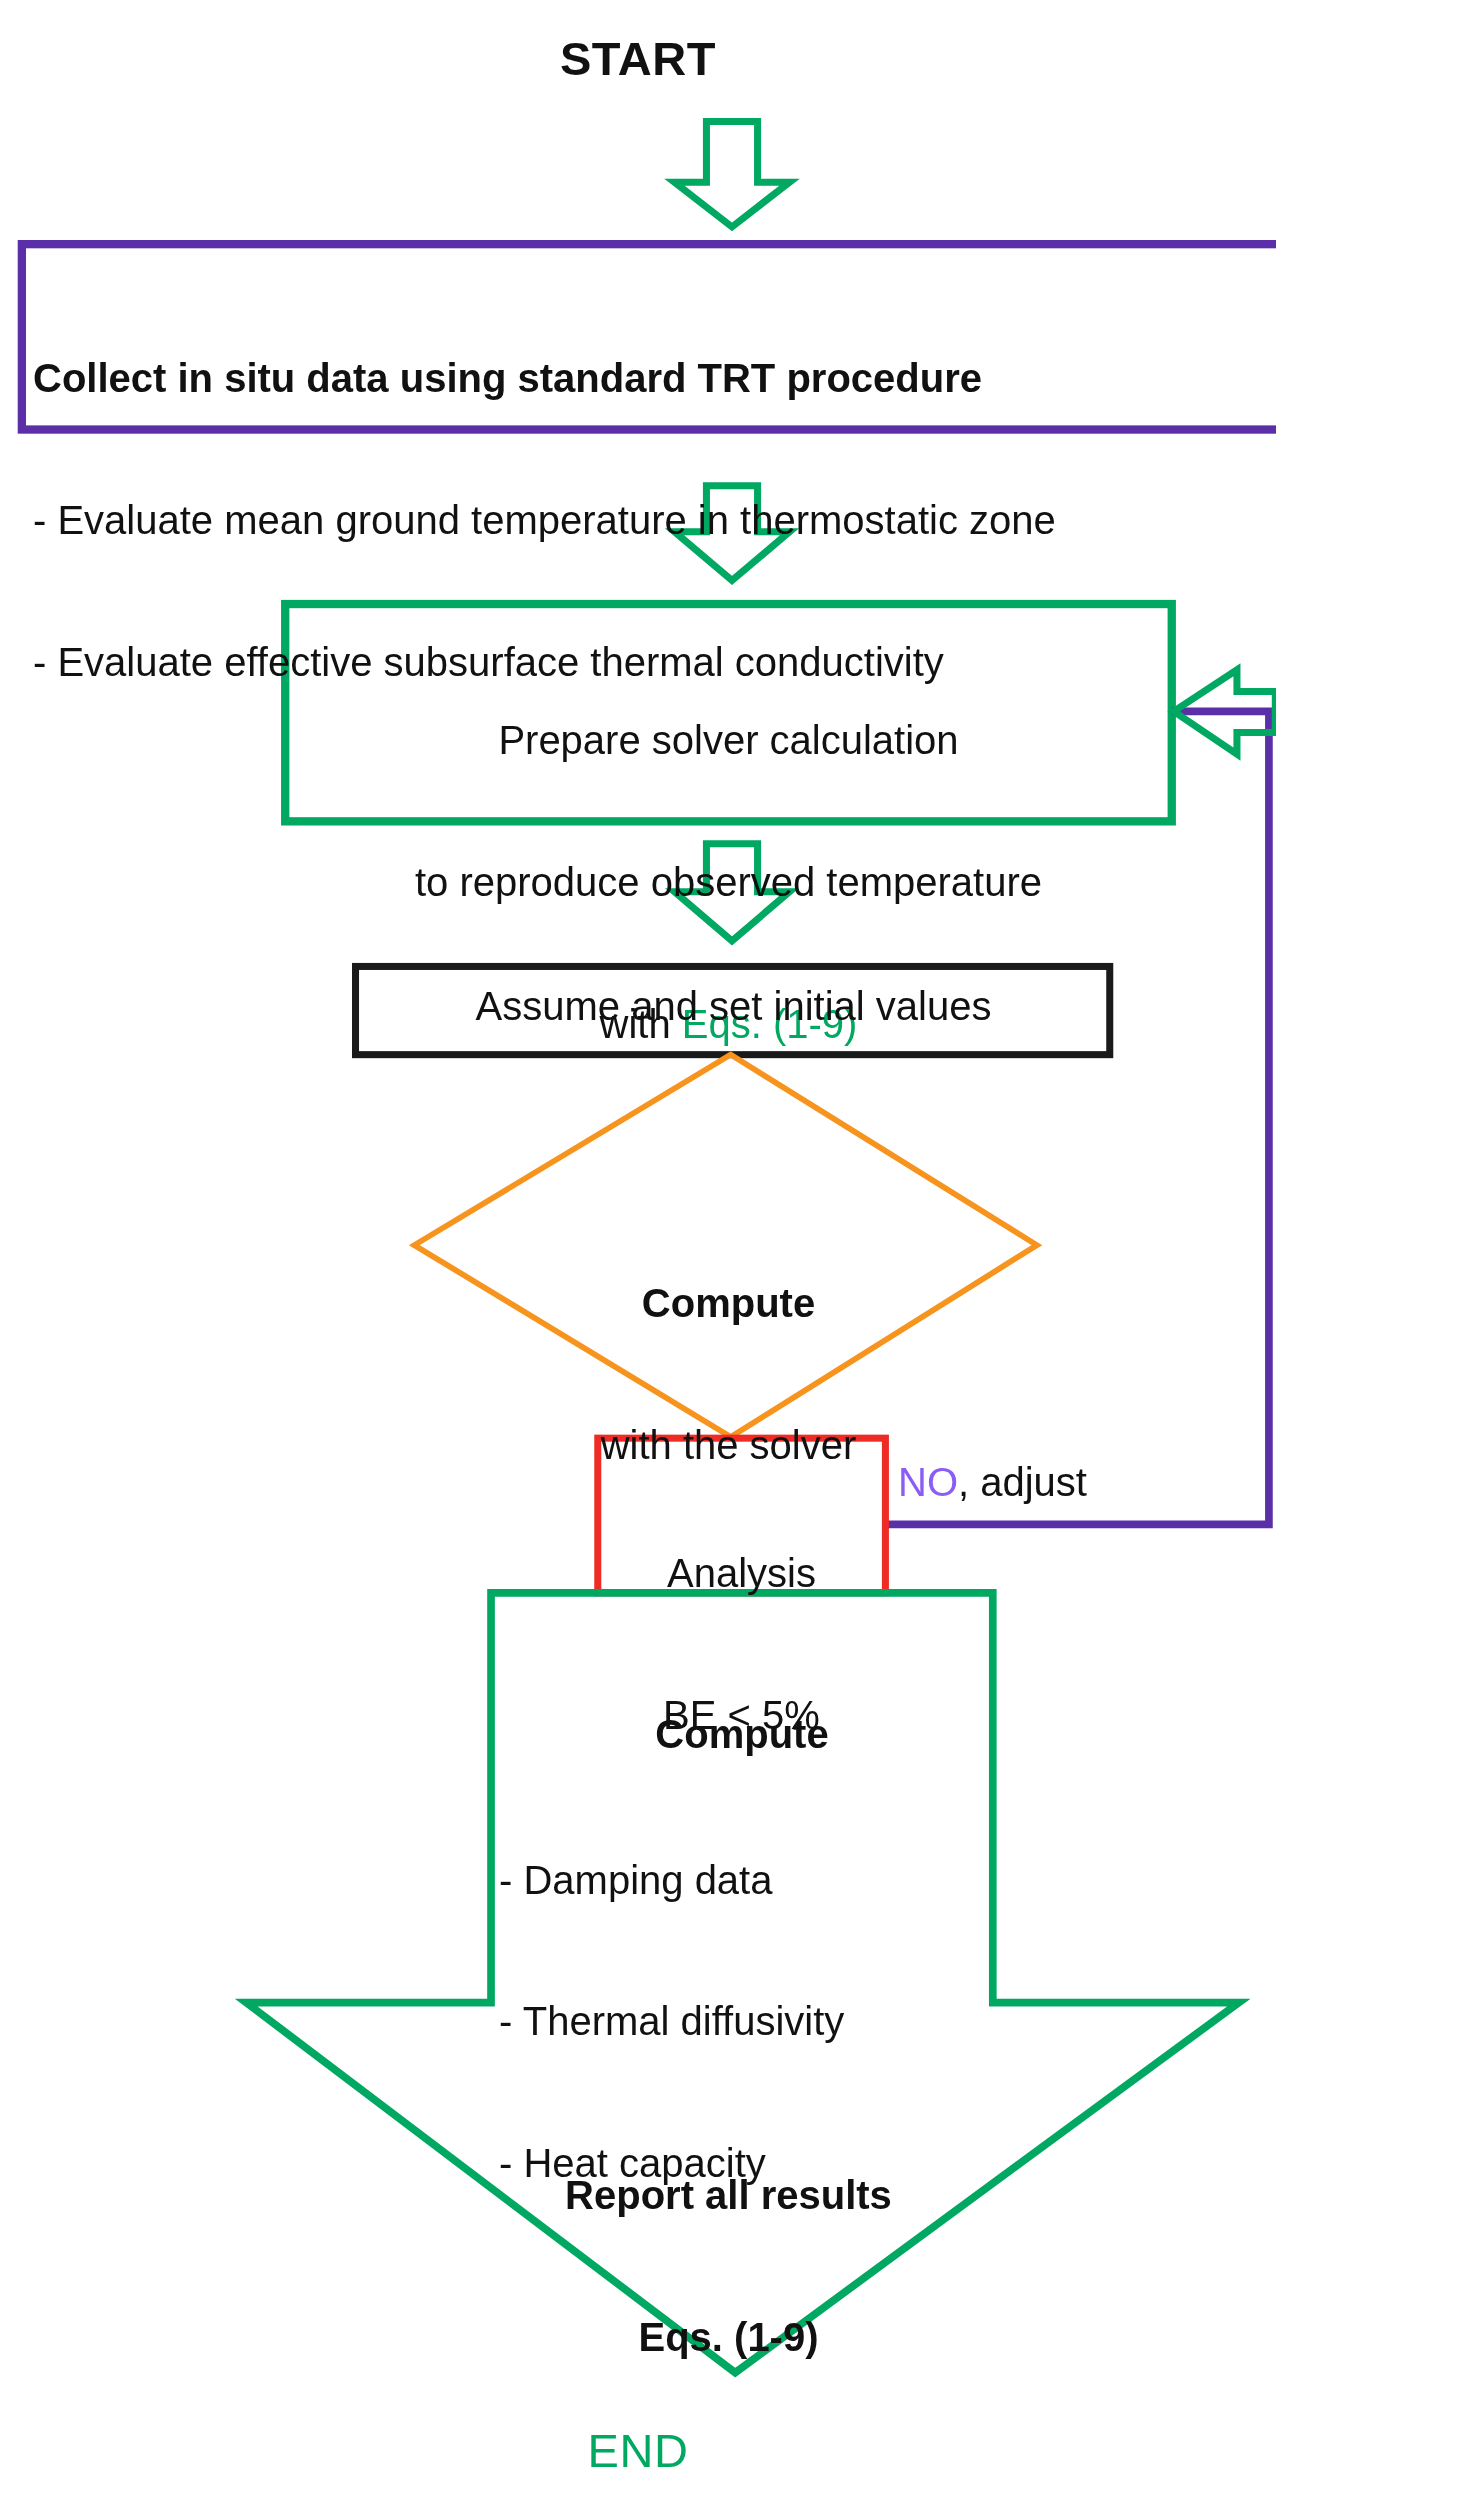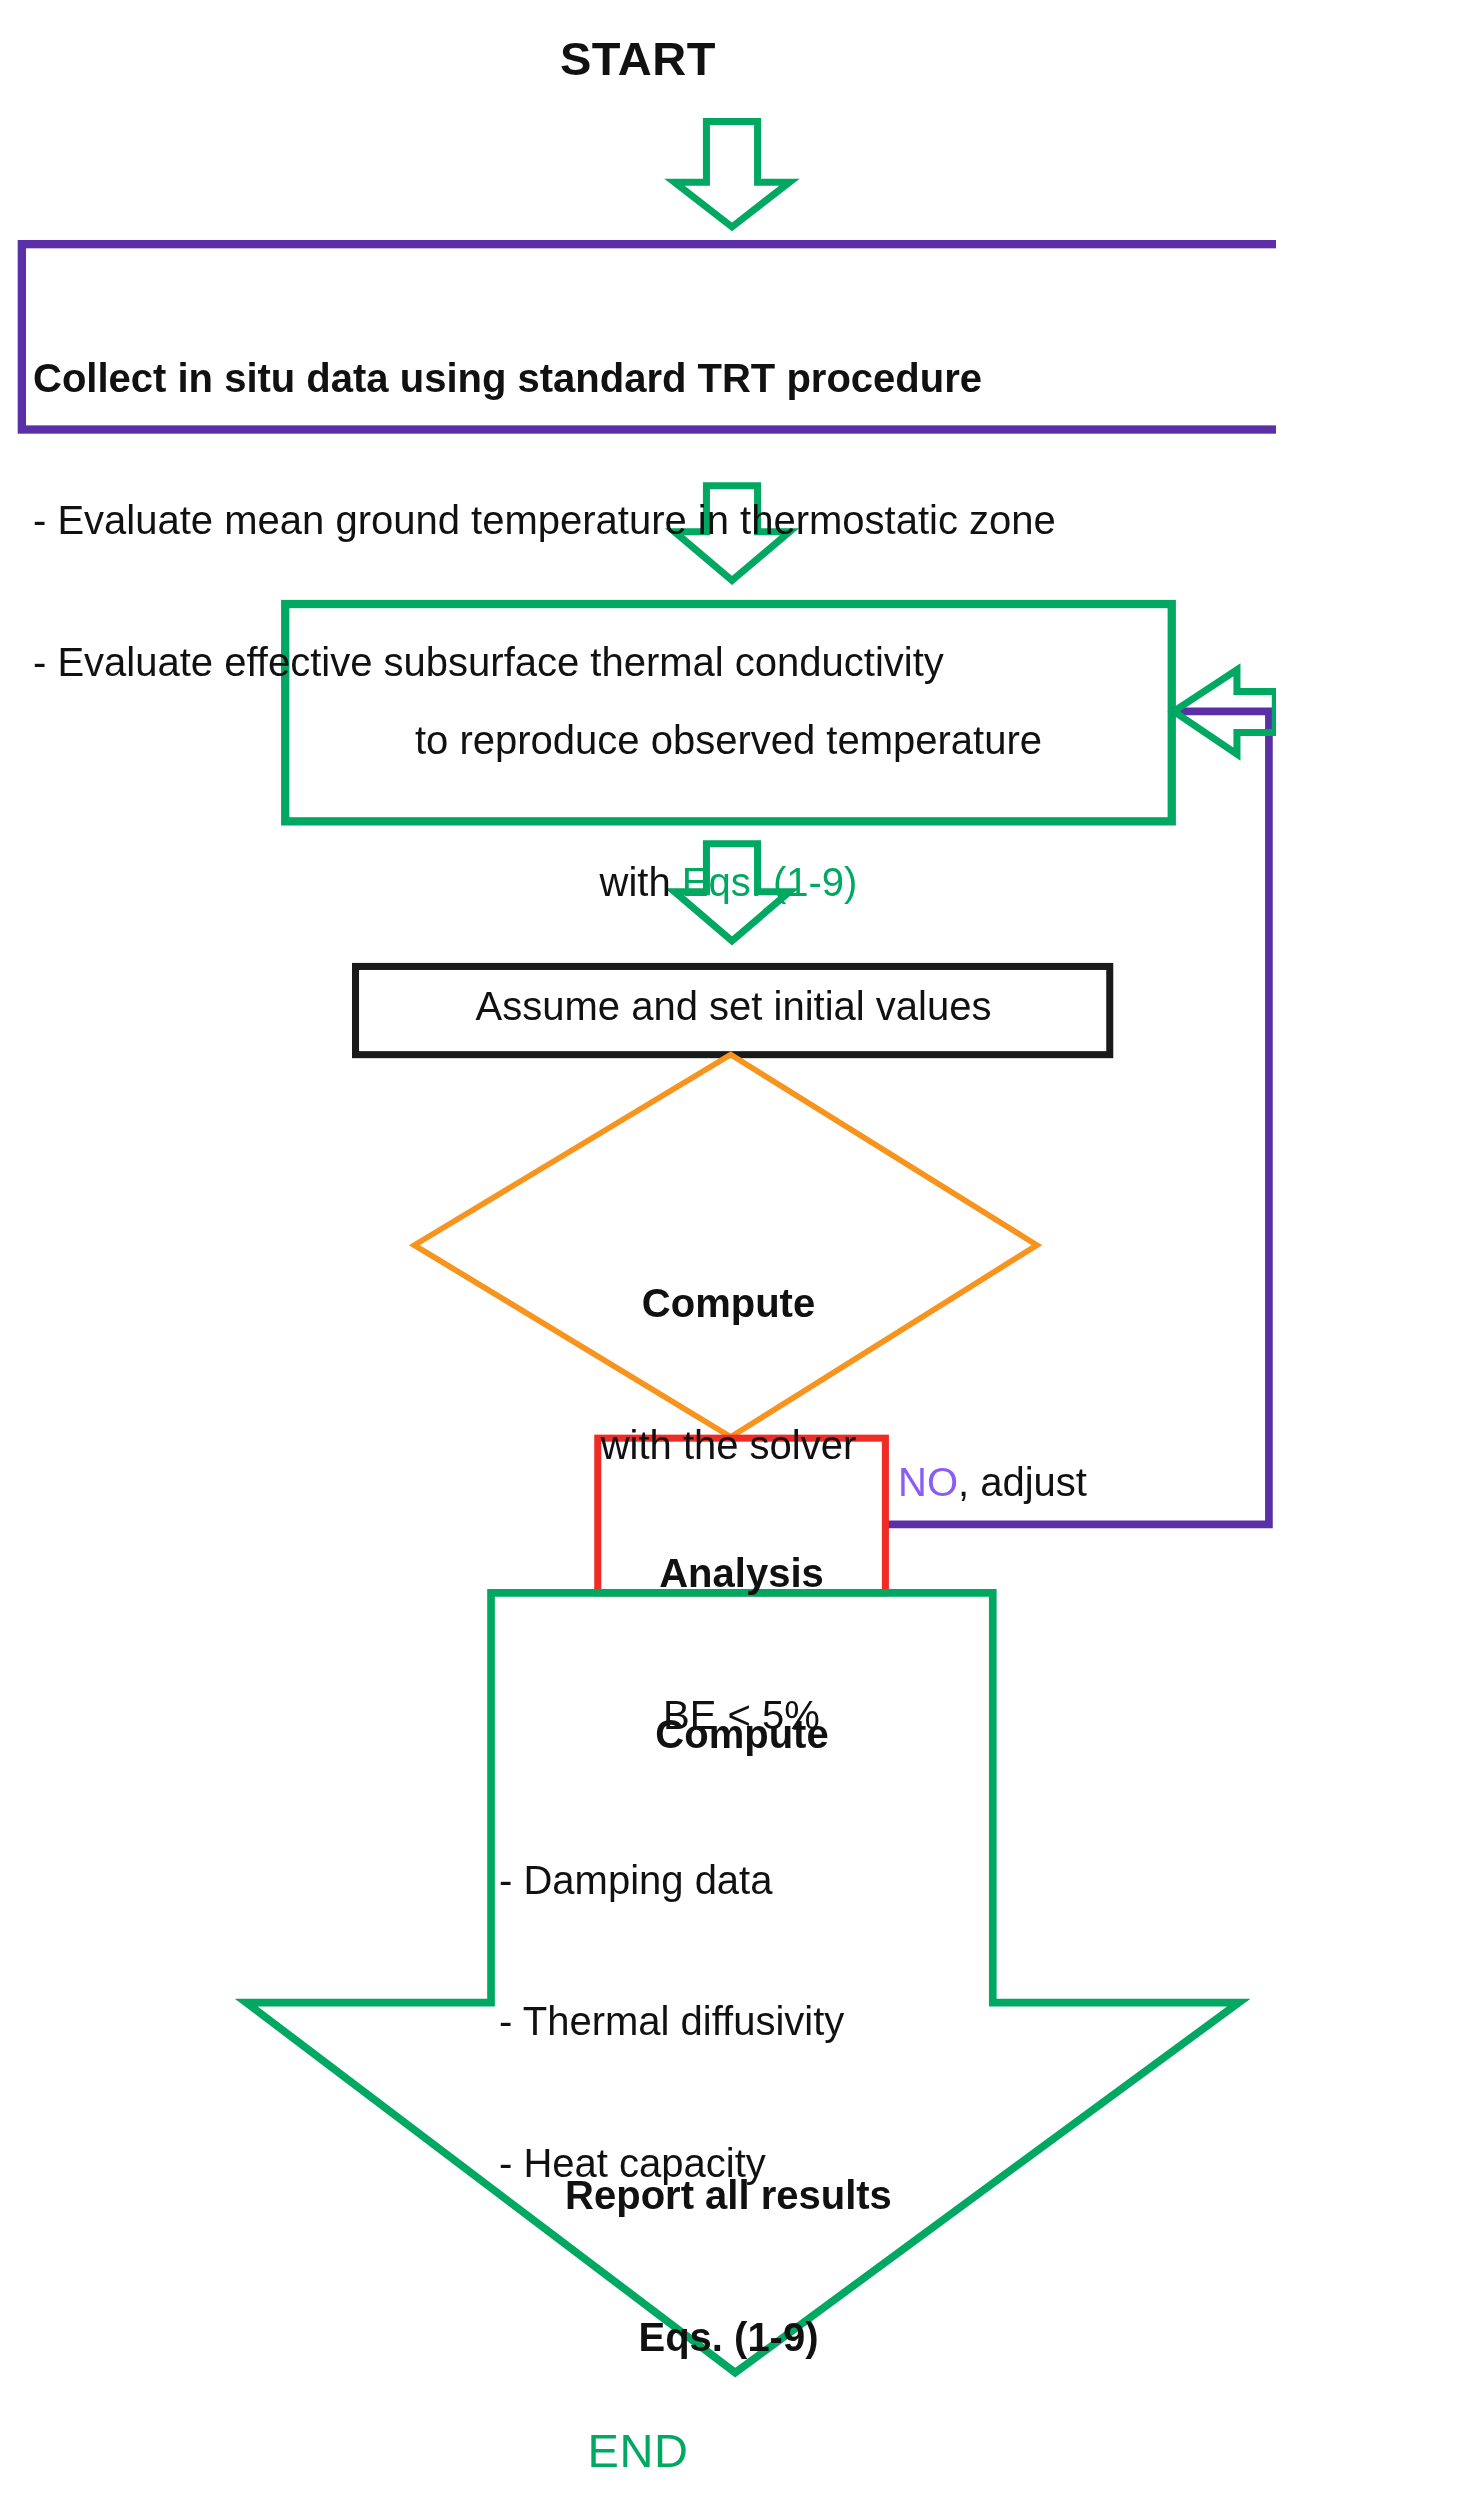--- a/index.html
+++ b/index.html
@@ -64,21 +64,21 @@
   .diamond-text {
     left: 447px; top: 1186px; width: 563px;
     font-size: 40px;
   }
   .diamond-text .l1 { font-weight: bold; display: block; }
   .diamond-text .l2 { display: block; }
   .box-analysis {
     left: 601px; top: 1456px; width: 281px;
     font-size: 40px;
   }
-  .box-analysis .l1 { font-weight: bold; display: block; }
+  .box-analysis .l1 { font-weight: normal; display: block; }
   .box-analysis .l2 { display: block; }
   .lbl-no-adjust {
     left: 898px; top: 1459px; width: 358px;
     text-align: left;
     font-size: 40px;
   }
   .no-red { color: #8b5cf6; }
   .box-compute2 {
     left: 499px; top: 1617px; width: 486px;
     text-align: left;
@@ -135,20 +135,21 @@
 
   <div class="node-text lbl-start">START</div>
 
   <div class="node-text box-trt">
     <span class="title">Collect in situ data using standard TRT procedure</span>
     <span class="bullet">- Evaluate mean ground temperature in thermostatic zone</span>
     <span class="bullet">- Evaluate effective subsurface thermal conductivity</span>
   </div>
 
   <div class="node-text box-solver">
+    <span style="display:block">Prepare solver calculation</span>
     <span style="display:block">to reproduce observed temperature</span>
     <span style="display:block"><span>with </span><span class="eqs-green">Eqs. (1-9)</span></span>
   </div>
 
   <div class="node-text box-assume">Assume and set initial values</div>
 
   <div class="node-text diamond-text">
     <span class="l1">Compute</span>
     <span class="l2">with the solver</span>
   </div>

